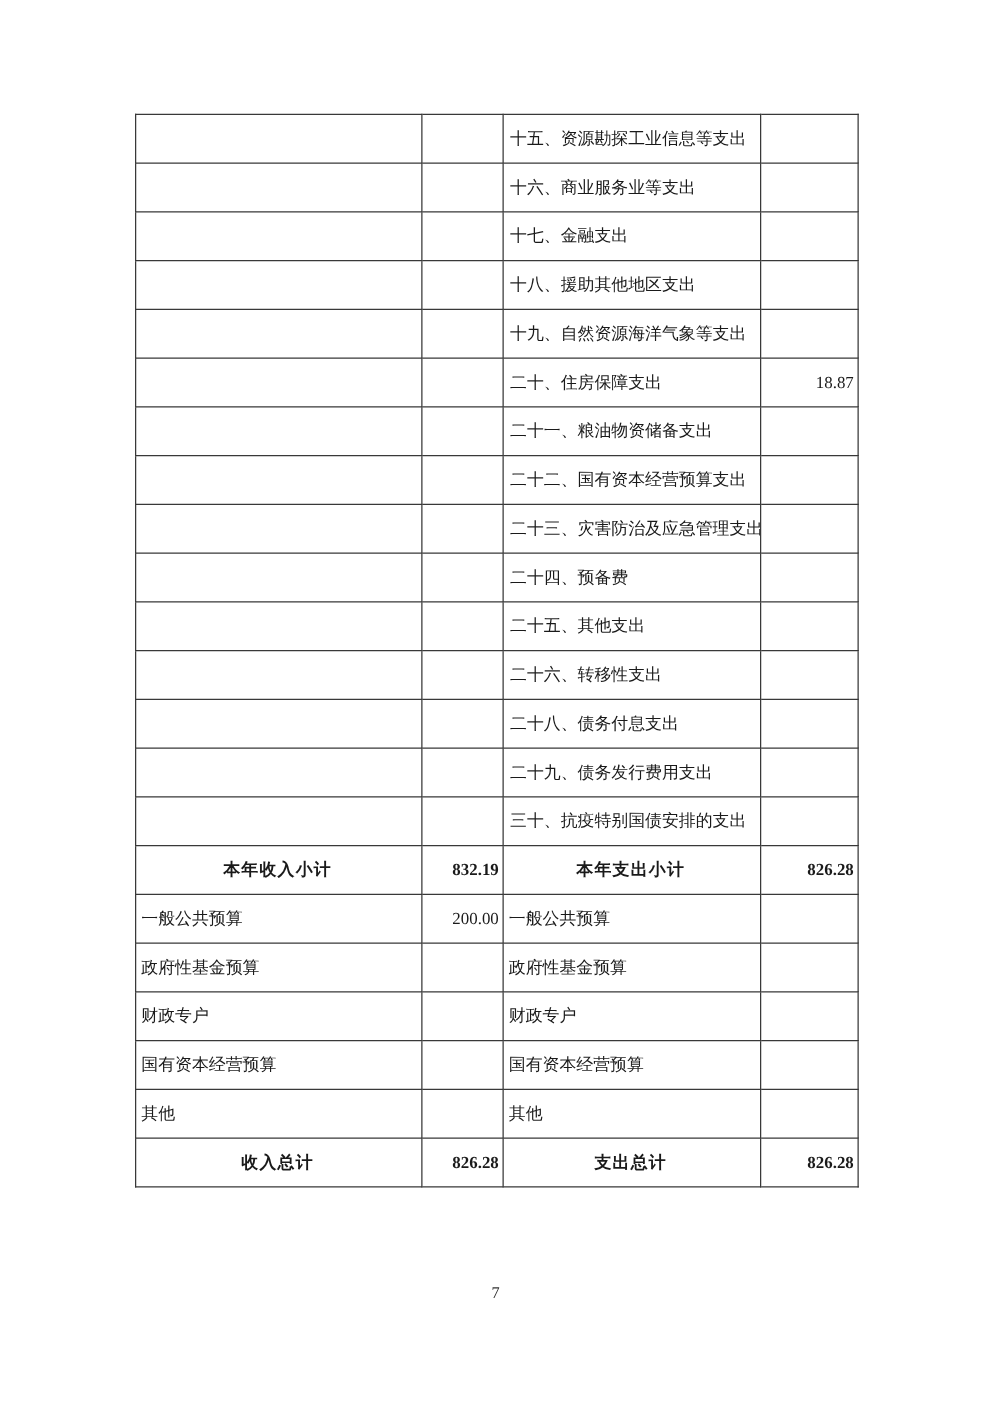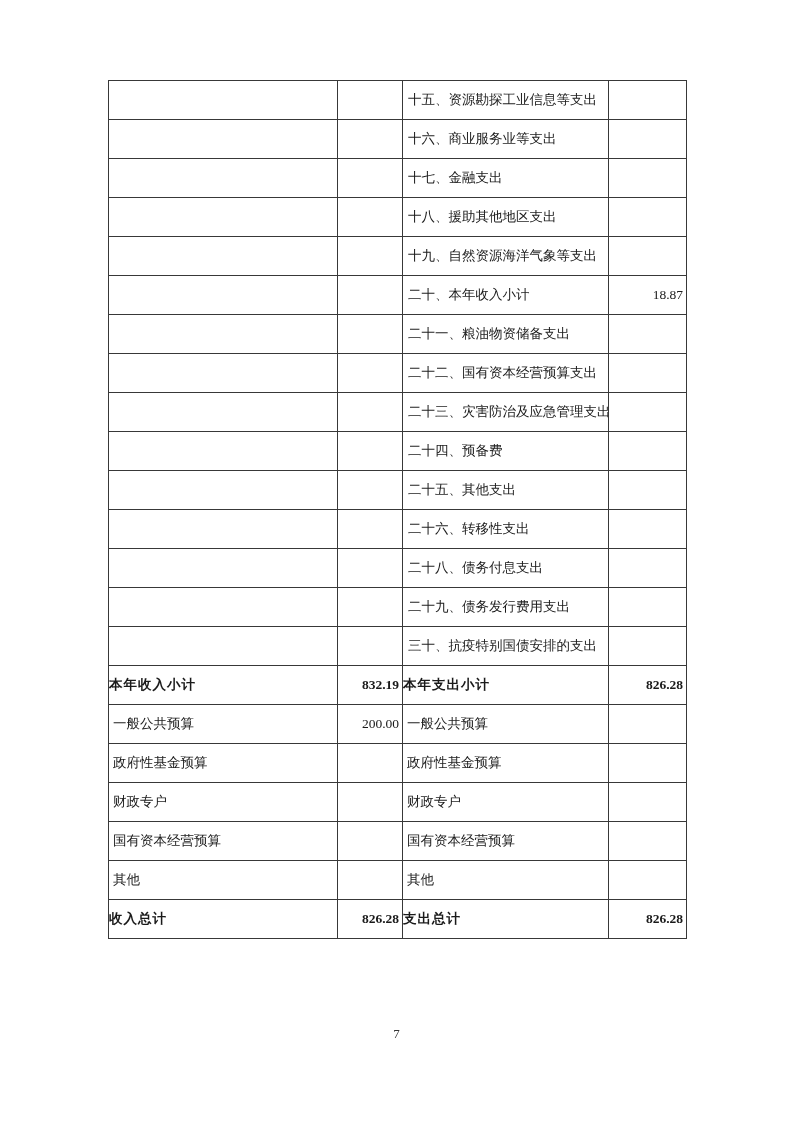--- a/index.html
+++ b/index.html
@@ -12,21 +12,21 @@
     width: 793px;
     height: 1122px;
     background: #ffffff;
     font-family: "Liberation Serif", "DejaVu Serif", serif;
     color: #1a1a1a;
     overflow: hidden;
   }
   table.budget {
     position: absolute;
     left: 108px;
-    top: 80px;
+    top: 91px;
     width: 578px;
     height: 838px;
     border-collapse: collapse;
     table-layout: fixed;
   }
   table.budget td {
     border: 1px solid #383838;
     height: 38px;
     font-size: 13.5px;
     line-height: 1.1;
@@ -48,20 +48,21 @@
   tr.row-indent td.c-item {
     padding-left: 4px;
   }
   tr.row-flush td.c-item {
     padding-left: 4px;
   }
   tr.row-subtotal td, tr.row-total td {
     font-weight: bold;
   }
   tr.row-subtotal td.c-item, tr.row-total td.c-item {
+    text-align: center;
     padding-left: 0;
     letter-spacing: 1px;
   }
   .page-number {
     position: absolute;
     left: 0;
     top: 1026px;
     width: 100%;
     text-align: center;
     font-size: 13px;
@@ -107,21 +108,21 @@
   </tr>
         <tr class="row-item">
     <td class="c-item"></td>
     <td class="c-amt"></td>
     <td class="c-item">十九、自然资源海洋气象等支出</td>
     <td class="c-amt"></td>
   </tr>
         <tr class="row-item">
     <td class="c-item"></td>
     <td class="c-amt"></td>
-    <td class="c-item">二十、本年收入小计</td>
+    <td class="c-item">二十、住房保障支出</td>
     <td class="c-amt">18.87</td>
   </tr>
         <tr class="row-item">
     <td class="c-item"></td>
     <td class="c-amt"></td>
     <td class="c-item">二十一、粮油物资储备支出</td>
     <td class="c-amt"></td>
   </tr>
         <tr class="row-item">
     <td class="c-item"></td>

